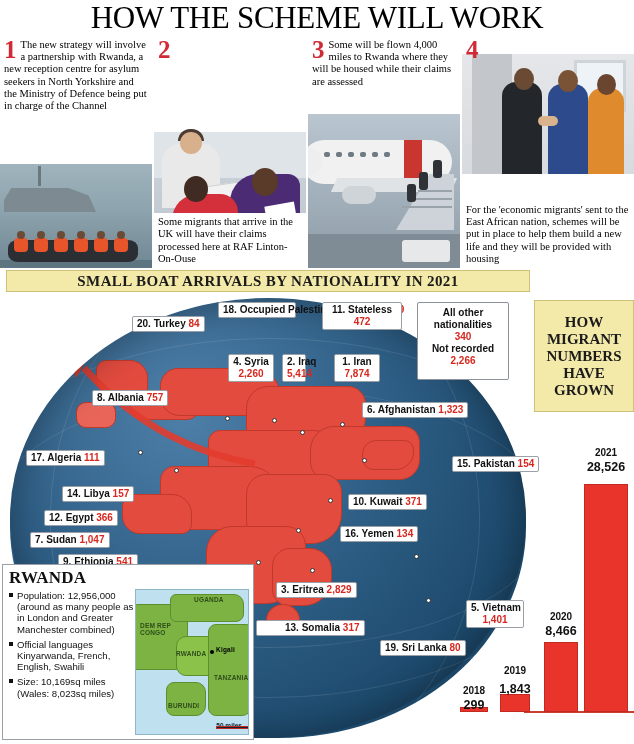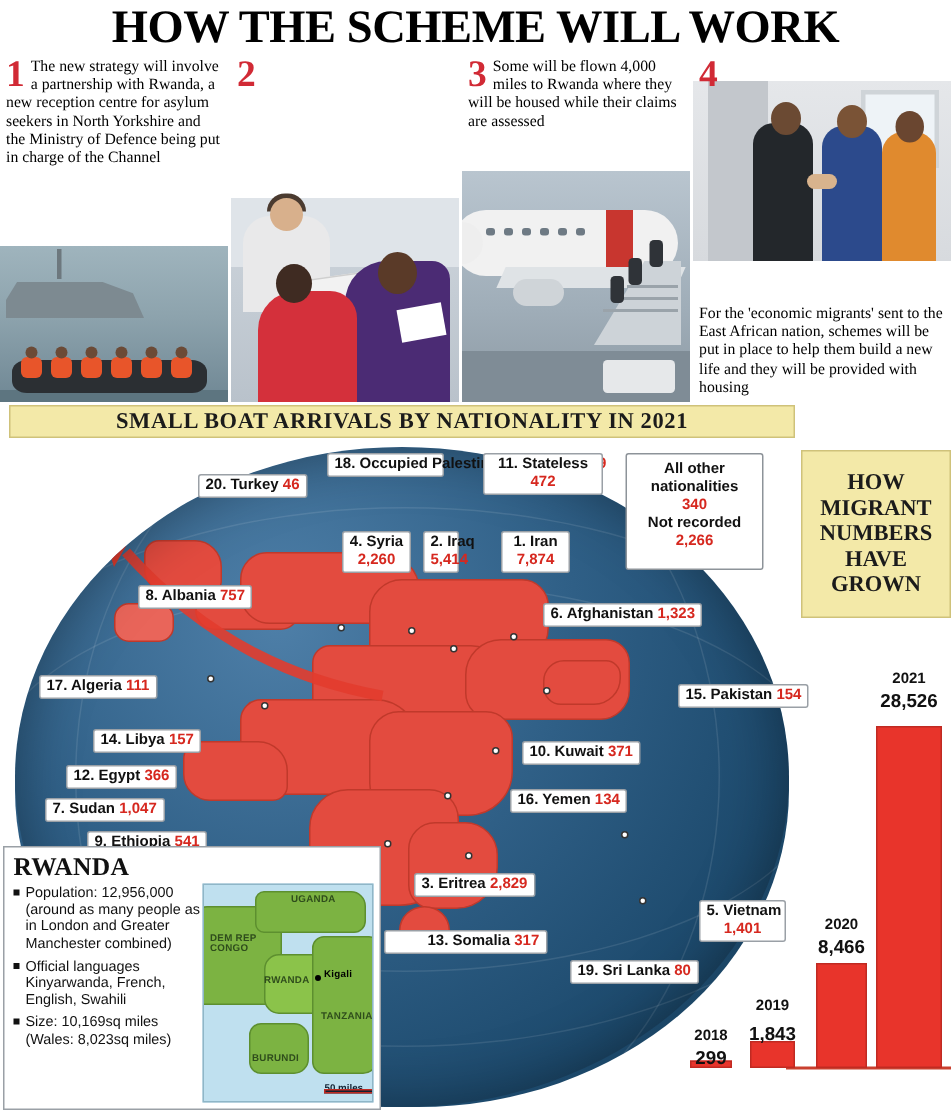--- a/index.html
+++ b/index.html
@@ -10,21 +10,21 @@
     position: relative;
     overflow: hidden;
   }
   #page { position: relative; width: 634px; height: 744px; background:#fff; }
 
   
   .headline {
     position:absolute; left:0; top:2px; width:634px; height:32px;
     text-align:center;
     font-family:"Liberation Serif", serif;
-    font-weight:bold;
+    font-weight:normal;
     font-size:31px;
     letter-spacing:-0.3px;
     color:#000;
     line-height:32px;
   }
 
   
   .panels { position:absolute; left:0; top:36px; width:634px; height:232px; }
 
   .panel { position:absolute; top:0; height:232px; overflow:hidden; background:#fff; }
@@ -258,20 +258,21 @@
         <div class="laptop"></div>
         <div class="pers-c"></div>
           <div class="pers-c-head"></div>
           <div class="pers-c-sheet"></div>
         <div class="pers-b"></div>
           <div class="pers-b-head"></div>
       </div>
       <div class="panel-text top" style="top:0;height:46px">
         <span class="num">2</span>
       </div>
+      <div class="panel-text bottom">Some migrants that arrive in the UK will have their claims processed here at RAF Linton-On-Ouse</div>
     </div>
 
     <div class="panel p3">
       <div class="photo ph3">
         <div class="ground"></div>
         <div class="fuse"></div>
         <div class="nose"></div>
         <div class="win" style="left:16px"></div>
         <div class="win" style="left:28px"></div>
         <div class="win" style="left:40px"></div>
@@ -360,21 +361,21 @@
       <div class="dot" style="left:300px; top:270px;"></div>
       <div class="dot" style="left:404px; top:256px;"></div>
       <div class="dot" style="left:416px; top:300px;"></div>
       <div class="dot" style="left:164px; top:170px;"></div>
       <div class="dot" style="left:128px; top:152px;"></div>
     </div>
 
     <div class="lbl" style="left:132px; top:46px;">
       <span>20.</span>
       <span>Turkey</span>
-      <span class="v">46</span>
+      <span class="v">84</span>
     </div>
 
     <div class="lbl two" style="left:218px; top:32px; width:78px;">
       <span>18.</span>
       <span>Occupied Palestinian territories</span>
       <span class="v">89</span>
     </div>
 
     <div class="lbl two" style="left:322px; top:32px; width:80px;">
       <span>11.</span>

